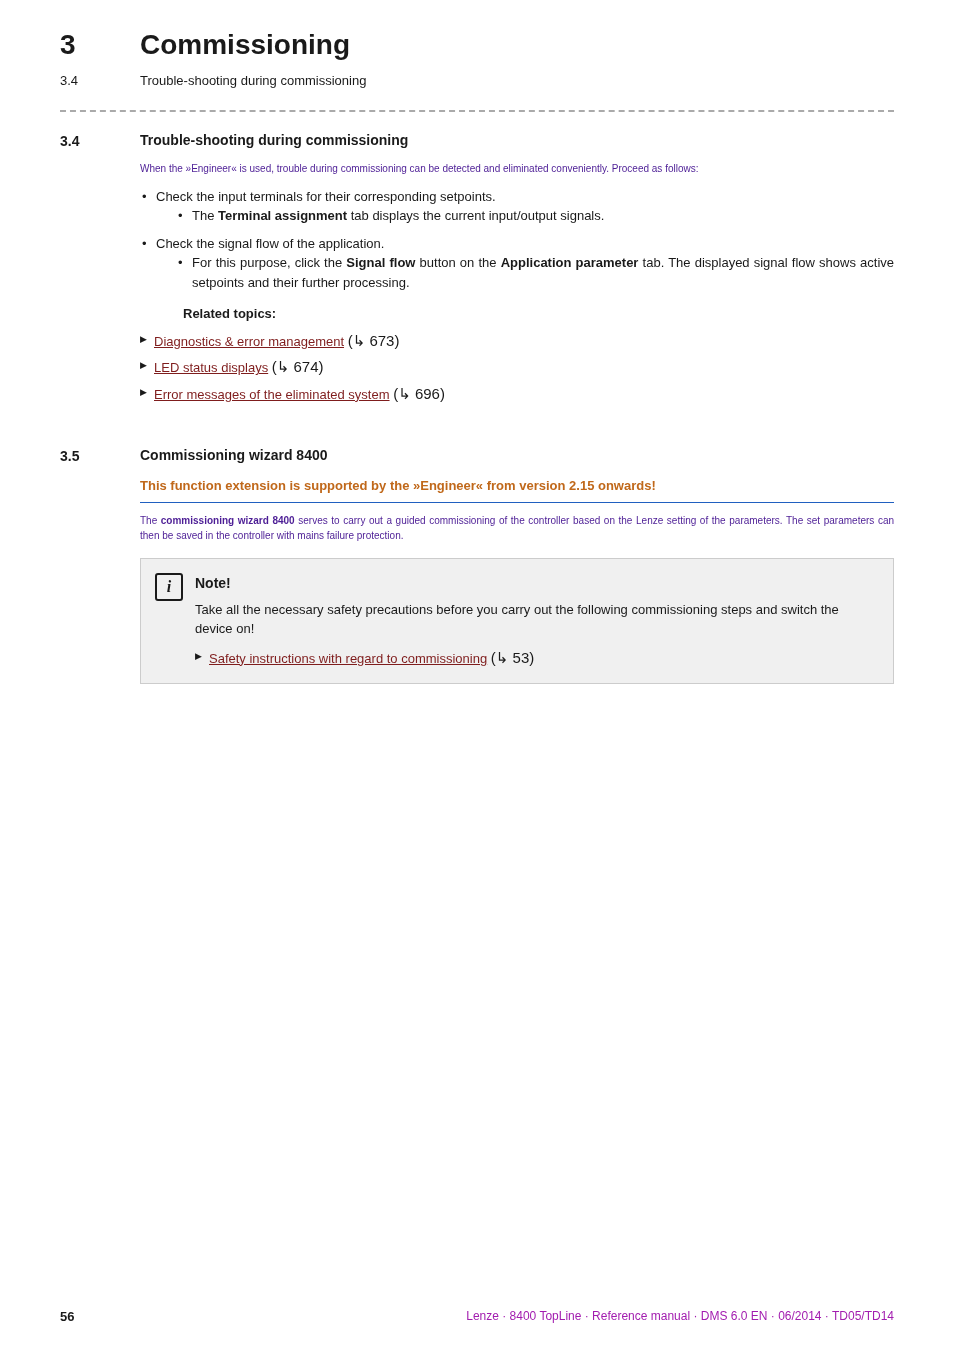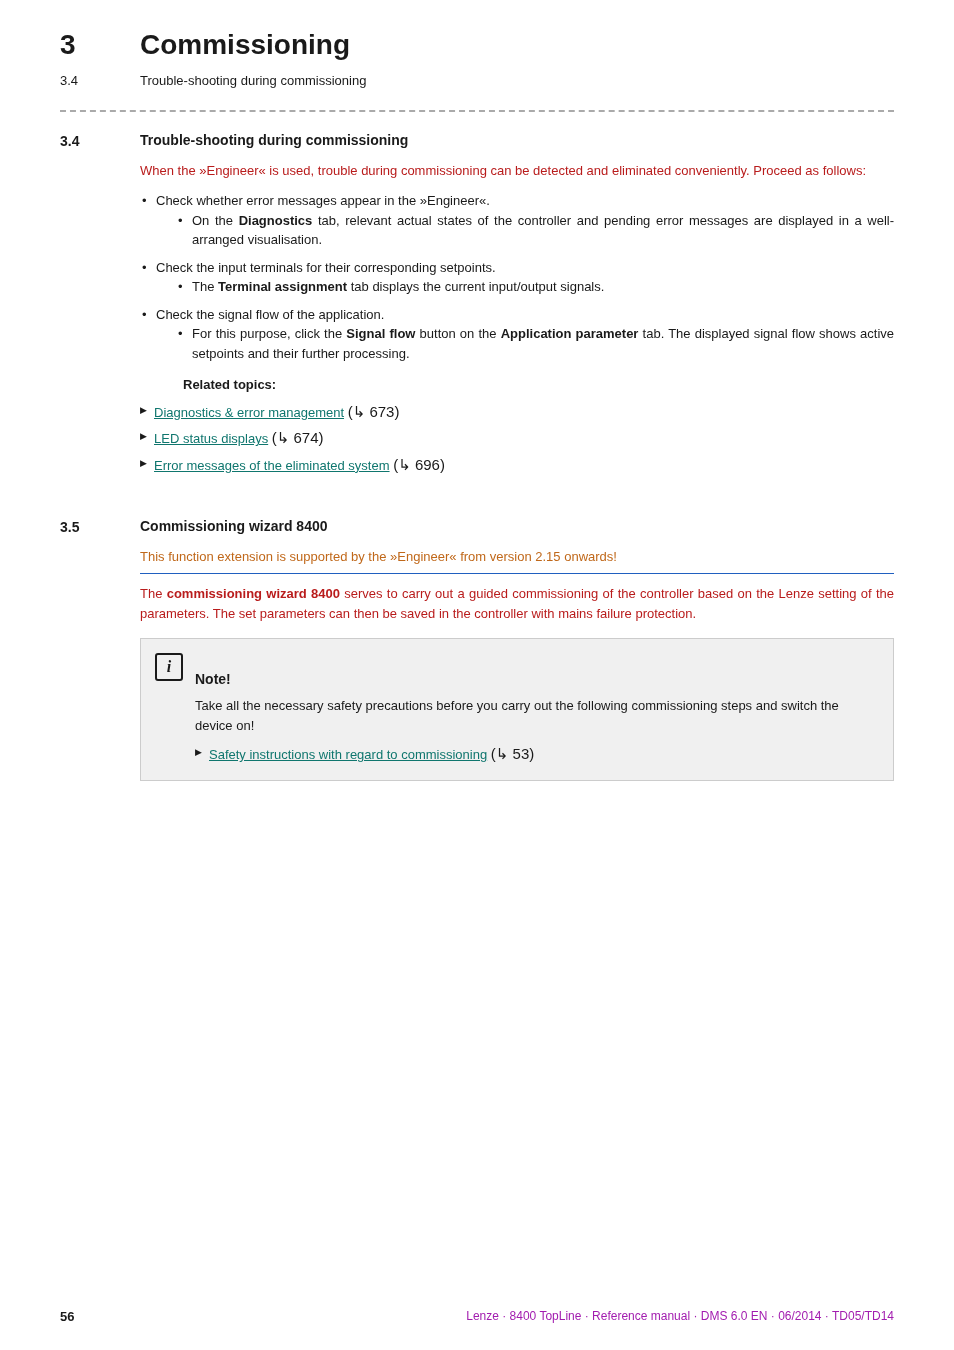--- a/index.html
+++ b/index.html
@@ -77,22 +77,22 @@
     }
     .section-title {
       font-size: 14px;
       font-weight: bold;
       color: #1a1a1a;
       margin-bottom: 10px;
     }
 
     
     .body-text {
-      font-size: 13px;
-      color: #b91c1c;
+      font-size: 10px;
+      color: #4c1d95;
       line-height: 1.55;
       margin-bottom: 10px;
       text-align: justify;
     }
 
     
     .bullet-list {
       list-style: none;
       margin: 0 0 8px 0;
       padding: 0;
@@ -143,40 +143,41 @@
     .related-links li::before {
       content: '▶';
       position: absolute;
       left: 0;
       top: 0;
       font-size: 9px;
       top: 3px;
       color: #1a1a1a;
     }
     .link-text {
-      color: #0f766e;
+      color: #7f1d1d;
       text-decoration: underline;
       cursor: pointer;
     }
     .link-ref {
       color: #1a1a1a;
       font-size: 15px;
     }
 
     
     .section-35 {
       margin-top: 20px;
     }
     .version-note {
       color: #c0681a;
       font-size: 13px;
       margin-bottom: 0;
       padding-bottom: 6px;
       border-bottom: 1px solid #2060c0;
       margin-bottom: 10px;
+      font-weight: bold;
     }
 
     
     .note-box {
       background: #f0f0f0;
       border: 1px solid #ccc;
       padding: 14px 16px 14px 14px;
       display: flex;
       align-items: flex-start;
       gap: 12px;
@@ -192,21 +193,20 @@
       justify-content: center;
       font-weight: bold;
       font-size: 16px;
       font-style: italic;
       flex-shrink: 0;
       margin-top: 0;
       font-family: Georgia, serif;
     }
     .note-content {
       flex: 1;
-      margin-top: 16px;
     }
     .note-title {
       font-weight: bold;
       font-size: 14px;
       margin-bottom: 6px;
     }
     .note-body {
       font-size: 13px;
       line-height: 1.5;
       margin-bottom: 8px;
@@ -265,28 +265,20 @@
 <div class="section">
   <div class="section-header">
     <div class="section-num">3.4</div>
     <div class="section-content">
       <div class="section-title">Trouble-shooting during commissioning</div>
 
       <p class="body-text">When the »Engineer« is used, trouble during commissioning can be detected and eliminated conveniently. Proceed as follows:</p>
 
       <ul class="bullet-list">
 
-        <li>
-          <span>Check whether error messages appear in the »Engineer«.</span>
-          <ul class="bullet-list sub-list">
-            <li>
-              On the <span class="bold">Diagnostics</span> tab, relevant actual states of the controller and pending error messages are displayed in a well-arranged visualisation.
-            </li>
-          </ul>
-        </li>
 
         <li>
           <span>Check the input terminals for their corresponding setpoints.</span>
           <ul class="bullet-list sub-list">
             <li>
               The <span class="bold">Terminal assignment</span> tab displays the current input/output signals.
             </li>
           </ul>
         </li>
 

